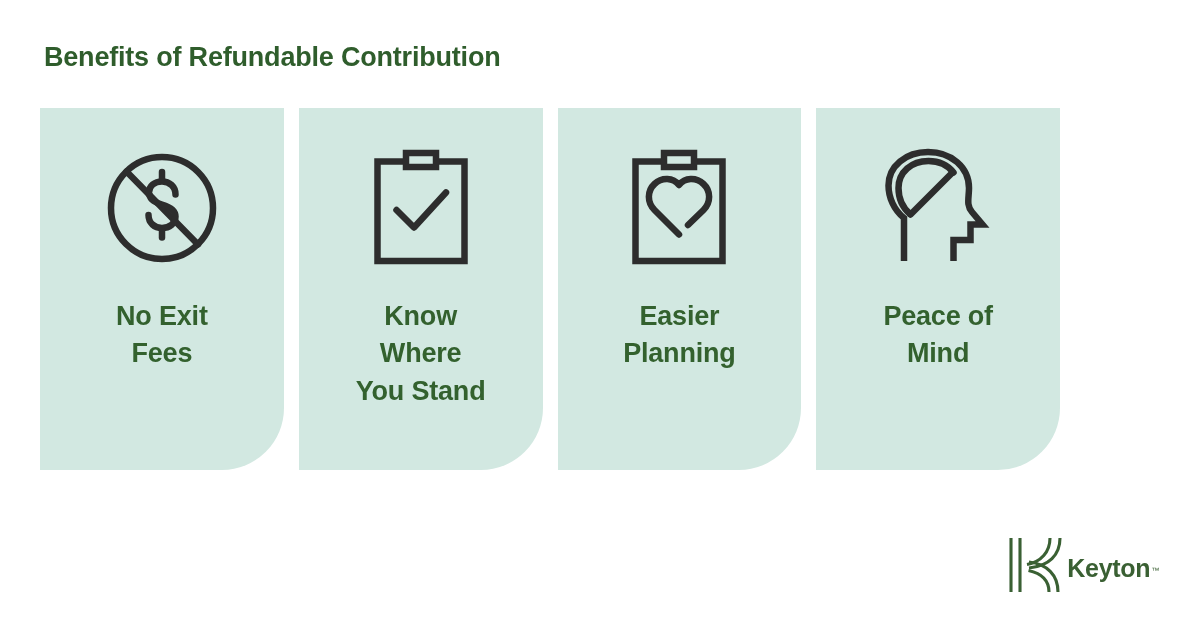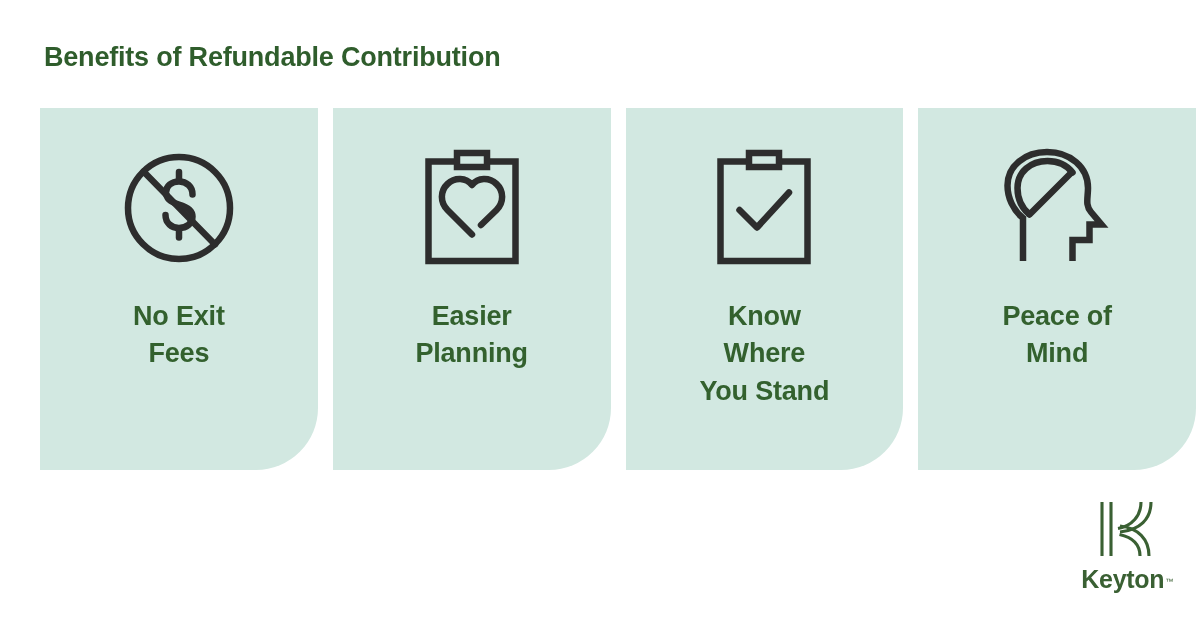--- a/index.html
+++ b/index.html
@@ -32,21 +32,21 @@
     letter-spacing: -0.2px;
     color: #2f5d2c;
     white-space: nowrap;
   }
 
   
   .cards {
     position: absolute;
     left: 40px;
     top: 108px;
-    width: 1156px;
+    width: 1020px;
     height: 362px;
     display: flex;
     gap: 15px;
   }
 
   .card {
     flex: 1 1 0;
     background: #d2e8e1;
     border-radius: 0 0 62px 0;
     position: relative;
@@ -76,24 +76,24 @@
     line-height: 1.38;
     color: #33612e;
     letter-spacing: -0.2px;
     white-space: pre-line;
     padding: 0 10px;
   }
 
   
   .logo {
     position: absolute;
-    right: 28px;
+    right: 42px;
     bottom: 42px;
     display: flex;
-    flex-direction: column;
+    flex-direction: row;
     align-items: center;
   }
   .logo-mark {
     display: block;
   }
   .logo-wordmark {
     margin-top: 7px;
     font-size: 25px;
     font-weight: bold;
     color: #3a6033;
@@ -132,38 +132,38 @@
       </div>
       <div class="card-label">No Exit
 Fees</div>
     </div>
 
     <div class="card">
       <div class="card-icon">
         <svg width="108" height="120" viewBox="0 0 108 120" fill="none" stroke="#2d2d2d" stroke-width="6.5" stroke-linecap="square" stroke-linejoin="miter">
           <path d="M36 13.5 H10.5 V113 H97.5 V13.5 H72"></path>
           <rect x="39" y="5" width="30" height="14"></rect>
-          <path d="M54 86.5 L29.5 62 C22 54.5 22 43 29.5 36 C37 29 48 29.5 54 37 C60 29.5 71 29 78.5 36 C86 43 86 54.5 78.5 62 L63 77" stroke-linecap="round" stroke-linejoin="round"></path>
+          <path d="M29.5 62 L47 79.5 L79 44.5" stroke-linecap="round" stroke-linejoin="round"></path>
         </svg>
       </div>
-      <div class="card-label">Easier
-Planning</div>
+      <div class="card-label">Know
+Where
+You Stand</div>
     </div>
 
     <div class="card">
       <div class="card-icon">
         <svg width="108" height="120" viewBox="0 0 108 120" fill="none" stroke="#2d2d2d" stroke-width="6.5" stroke-linecap="square" stroke-linejoin="miter">
           <path d="M36 13.5 H10.5 V113 H97.5 V13.5 H72"></path>
           <rect x="39" y="5" width="30" height="14"></rect>
-          <path d="M29.5 62 L47 79.5 L79 44.5" stroke-linecap="round" stroke-linejoin="round"></path>
+          <path d="M54 86.5 L29.5 62 C22 54.5 22 43 29.5 36 C37 29 48 29.5 54 37 C60 29.5 71 29 78.5 36 C86 43 86 54.5 78.5 62 L63 77" stroke-linecap="round" stroke-linejoin="round"></path>
         </svg>
       </div>
-      <div class="card-label">Know
-Where
-You Stand</div>
+      <div class="card-label">Easier
+Planning</div>
     </div>
 
     <div class="card">
       <div class="card-icon">
         <svg width="112" height="120" viewBox="0 0 112 120" fill="none" stroke="#2d2d2d" stroke-width="6.5" stroke-linecap="butt" stroke-linejoin="miter">
           <path d="M22 113 V70 C12 62 6.5 49.5 6.5 37.5 C6.5 18 24 4 46 4 C69 4 87 19 87 40 C87 50 84 57 90 64 L100.5 76.5 H88.5 V92 H71.5 V113"></path>
           <path d="M28 66 C20.5 59.5 16.5 50 16.5 40 C16.5 24 29.5 13 46.5 13 C57 13 66 17.5 71.5 24.5" stroke-linecap="round"></path>
           <line x1="28.5" y1="66.5" x2="69" y2="26" stroke-linecap="round"></line>
         </svg>
       </div>

